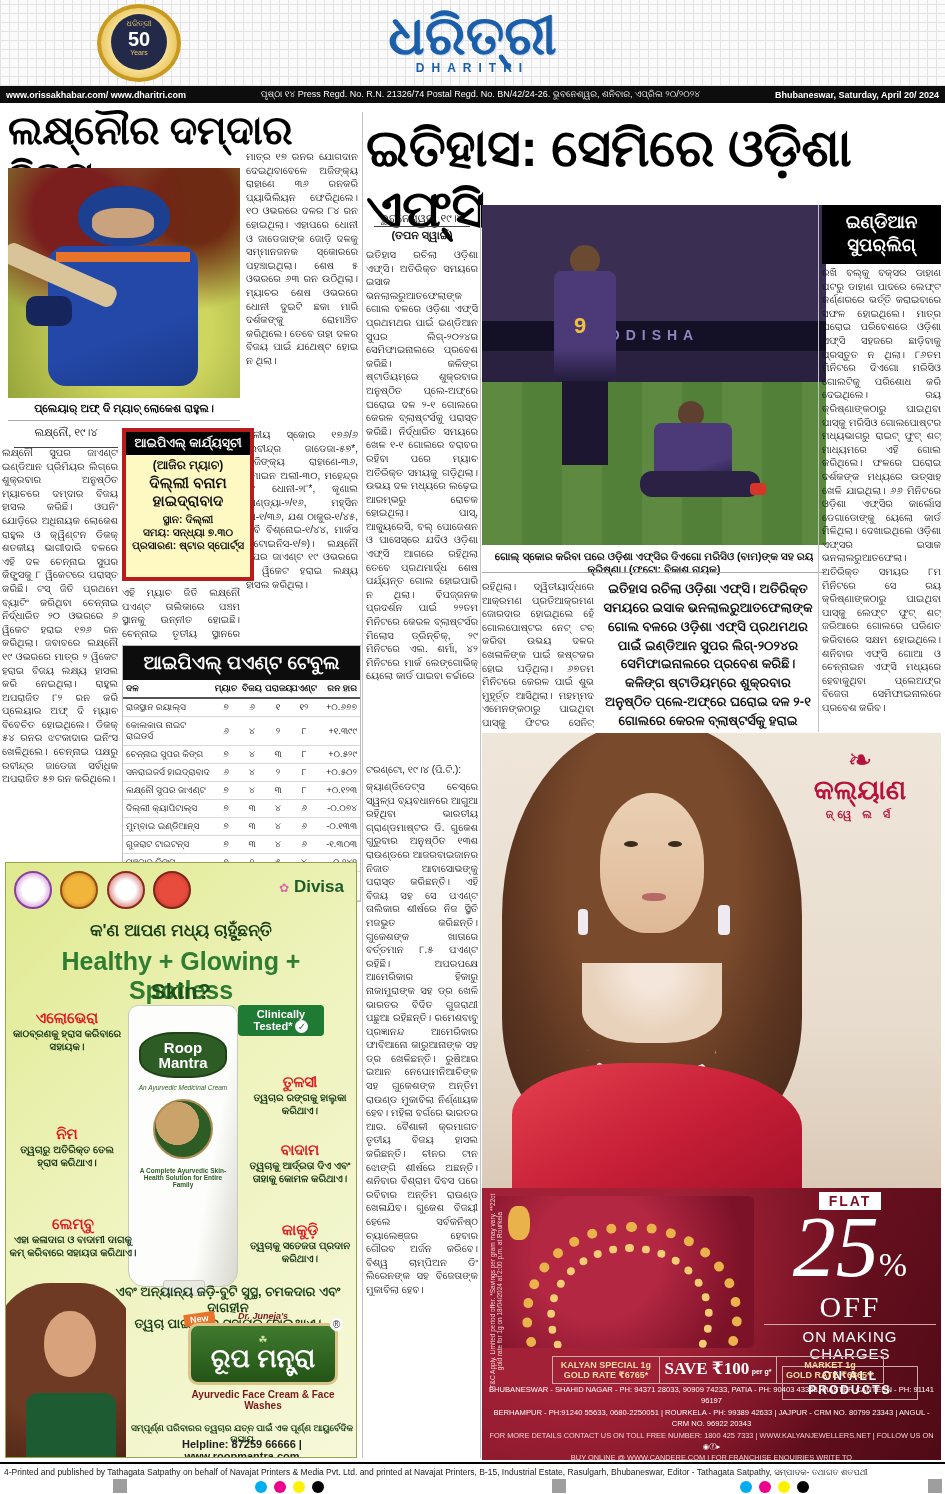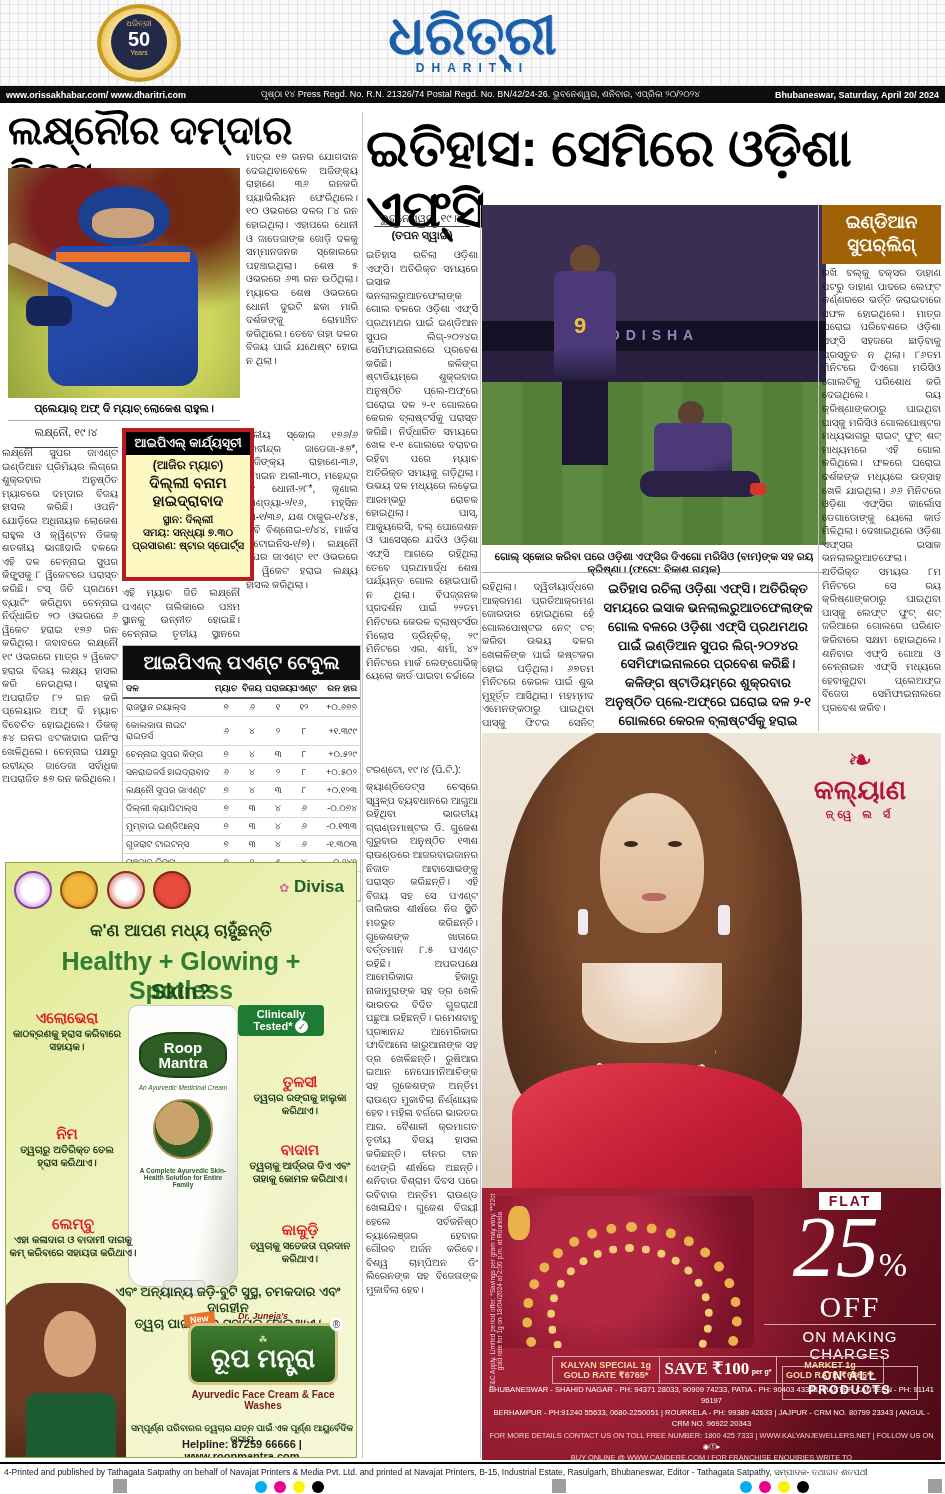--- a/index.html
+++ b/index.html
@@ -23,21 +23,21 @@
   #sched .hdr{background:#000;color:#fff;font-weight:bold;font-size:12.5px;padding:4px 1px;}
   
   #ptable{left:122px;top:645px;width:237px;border:1px solid #bbb;background:#fff;}
   #ptable .title{background:#0d0d0d;color:#fff;font-weight:bold;font-size:19px;text-align:center;padding:6px 0;}
   .trow{display:flex;font-size:9px;border-bottom:1px solid #d8d8d8;padding:3px 3px;align-items:center;}
   .trow .c-team{flex:1;text-align:left;}
   .trow .c-n{width:26px;text-align:center;}
   .trow .c-nrr{width:40px;text-align:right;}
   .thead{font-weight:bold;border-bottom:2px solid #555;}
   
-  #isl-hdr{left:822px;top:205px;width:119px;background:#a16207;color:#fff;font-weight:bold;
+  #isl-hdr{left:822px;top:205px;width:119px;background:#000000;color:#fff;font-weight:bold;
     font-size:18px;text-align:center;line-height:1.3;padding:6px 0;}
   
   #cricket-photo{left:8px;top:168px;width:232px;height:230px;overflow:hidden;
     background:radial-gradient(circle at 30% 20%,#7a1e1e 0 18%,transparent 45%),
                radial-gradient(circle at 80% 15%,#6e2a12 0 15%,transparent 40%),
                radial-gradient(circle at 60% 70%,#cfd65f 0 30%,#9aa83c 70%,#7c8c2e 100%);}
   #football-photo{left:482px;top:205px;width:344px;height:340px;overflow:hidden;
     background:linear-gradient(180deg,#3a2e52 0 38%,#2a2140 38% 52%,#557f3a 52% 100%);}
   #football-pitch{left:0;top:52%;width:100%;height:48%;
     background:repeating-linear-gradient(90deg,#5d8a40 0 40px,#528038 40px 80px);}

